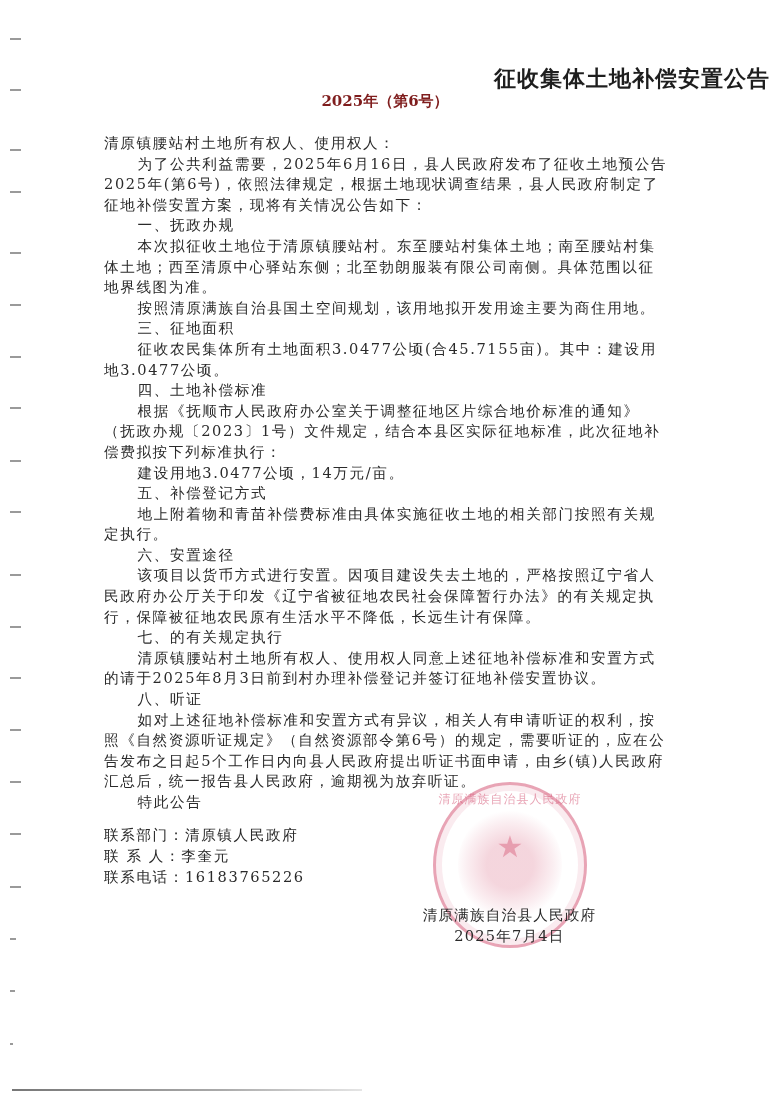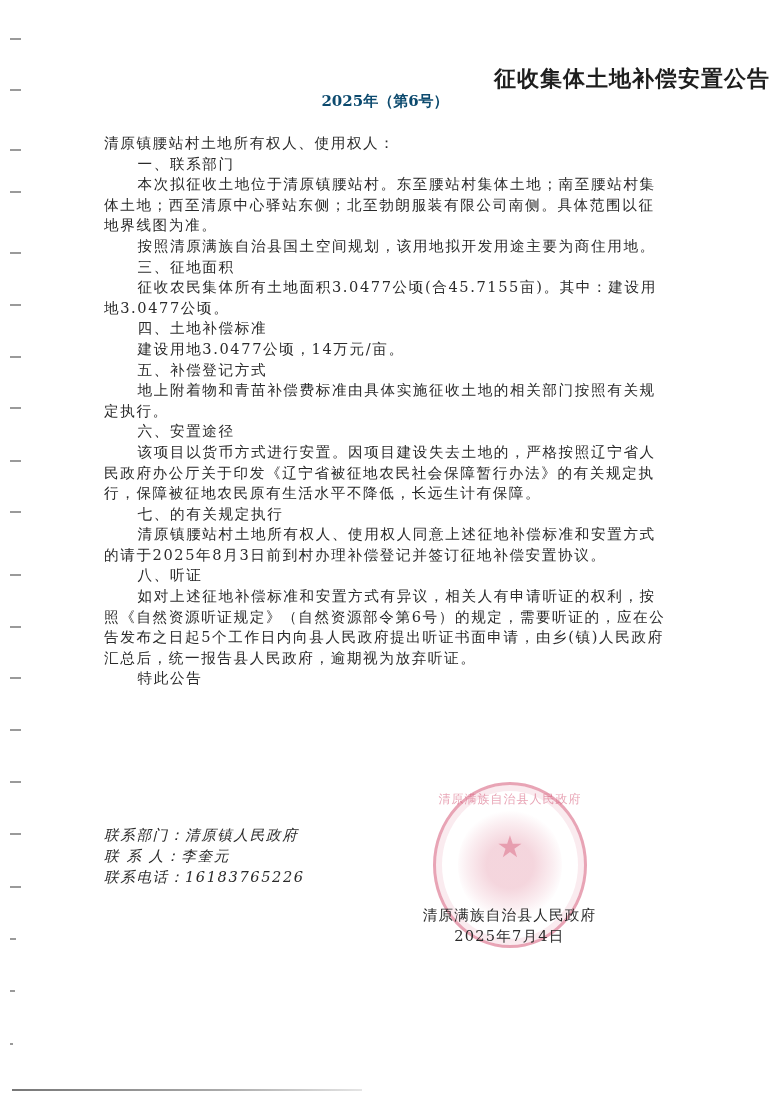--- a/index.html
+++ b/index.html
@@ -2,29 +2,29 @@
 <html><head>
 <meta charset="utf-8">
 <style>
   html, body { margin: 0; padding: 0; background: #ffffff; }
   body { width: 770px; height: 1098px; position: relative; overflow: hidden;
          font-family: "DejaVu Serif", "Liberation Serif", serif; color: #2a2a2a; }
   .page { position: absolute; left: 0; top: 0; width: 770px; height: 1098px; }
   .title { position: absolute; left: 0; width: 770px; top: 64px; text-align: right;
            font-size: 22px; font-weight: bold; letter-spacing: 1px; color: #1e1e1e; }
   .subtitle { position: absolute; left: 0; width: 770px; top: 92px; text-align: center;
-              font-size: 15px; font-weight: bold; color: #0c4a6e; }
+              font-size: 15px; font-weight: bold; color: #7f1d1d; }
   .body { position: absolute; left: 104px; top: 133px; width: 566px;
           font-size: 14.6px; line-height: 20.6px; letter-spacing: 1.6px; }
   .body p { margin: 0; }
   .indent { text-indent: 2.3em; }
   .heading { text-indent: 2.3em; }
   .contact { position: absolute; left: 104px; top: 824px; font-size: 14.6px;
              line-height: 21px; letter-spacing: 1.6px; }
-  .contact-row { white-space: pre; font-style: italic; }
+  .contact-row { white-space: pre; }
   .seal { position: absolute; left: 433px; top: 782px; width: 148px; height: 160px;
           border-radius: 50%; border: 3px solid rgba(214,90,120,0.55);
           box-shadow: inset 0 0 0 6px rgba(214,90,120,0.12); }
   .seal-inner { position: absolute; left: 22px; top: 22px; right: 22px; bottom: 22px;
                 border-radius: 50%; background:
                 radial-gradient(circle, rgba(214,90,120,0.25) 0 30%, rgba(214,90,120,0.10) 55%, transparent 70%); }
   .seal-star { position: absolute; left: 50%; top: 38%; transform: translate(-50%,-50%);
                color: rgba(214,90,120,0.45); font-size: 30px; }
   .seal-ring-text { position: absolute; left: 0; top: 6px; width: 100%; text-align: center;
                     font-size: 12px; color: rgba(214,90,120,0.55); letter-spacing: 1px; }
@@ -60,37 +60,39 @@
     <div class="margin-mark" style="top:938px;width:6px"></div>
     <div class="margin-mark" style="top:990px;width:5px"></div>
     <div class="margin-mark" style="top:1043px;width:3px"></div>
   </div>
 
   <div class="title">征收集体土地补偿安置公告</div>
   <div class="subtitle">2025年（第6号）</div>
 
   <div class="body">
     <p>清原镇腰站村土地所有权人、使用权人：</p>
+    <p class="indent">为了公共利益需要，2025年6月16日，县人民政府发布了征收土地预公告2025年(第6号)，依照法律规定，根据土地现状调查结果，县人民政府制定了征地补偿安置方案，现将有关情况公告如下：</p>
 
     <div>
-      <p class="heading">一、联系部门</p>
+      <p class="heading">一、抚政办规</p>
       <p class="indent">本次拟征收土地位于清原镇腰站村。东至腰站村集体土地；南至腰站村集体土地；西至清原中心驿站东侧；北至勃朗服装有限公司南侧。具体范围以征地界线图为准。</p>
     </div>
 
     <div>
       <p class="indent">按照清原满族自治县国土空间规划，该用地拟开发用途主要为商住用地。</p>
     </div>
 
     <div>
       <p class="heading">三、征地面积</p>
       <p class="indent">征收农民集体所有土地面积3.0477公顷(合45.7155亩)。其中：建设用地3.0477公顷。</p>
     </div>
 
     <div>
       <p class="heading">四、土地补偿标准</p>
+      <p class="indent">根据《抚顺市人民政府办公室关于调整征地区片综合地价标准的通知》（抚政办规〔2023〕1号）文件规定，结合本县区实际征地标准，此次征地补偿费拟按下列标准执行：</p>
       <p class="indent">建设用地3.0477公顷，14万元/亩。</p>
     </div>
 
     <div>
       <p class="heading">五、补偿登记方式</p>
       <p class="indent">地上附着物和青苗补偿费标准由具体实施征收土地的相关部门按照有关规定执行。</p>
     </div>
 
     <div>
       <p class="heading">六、安置途径</p>

